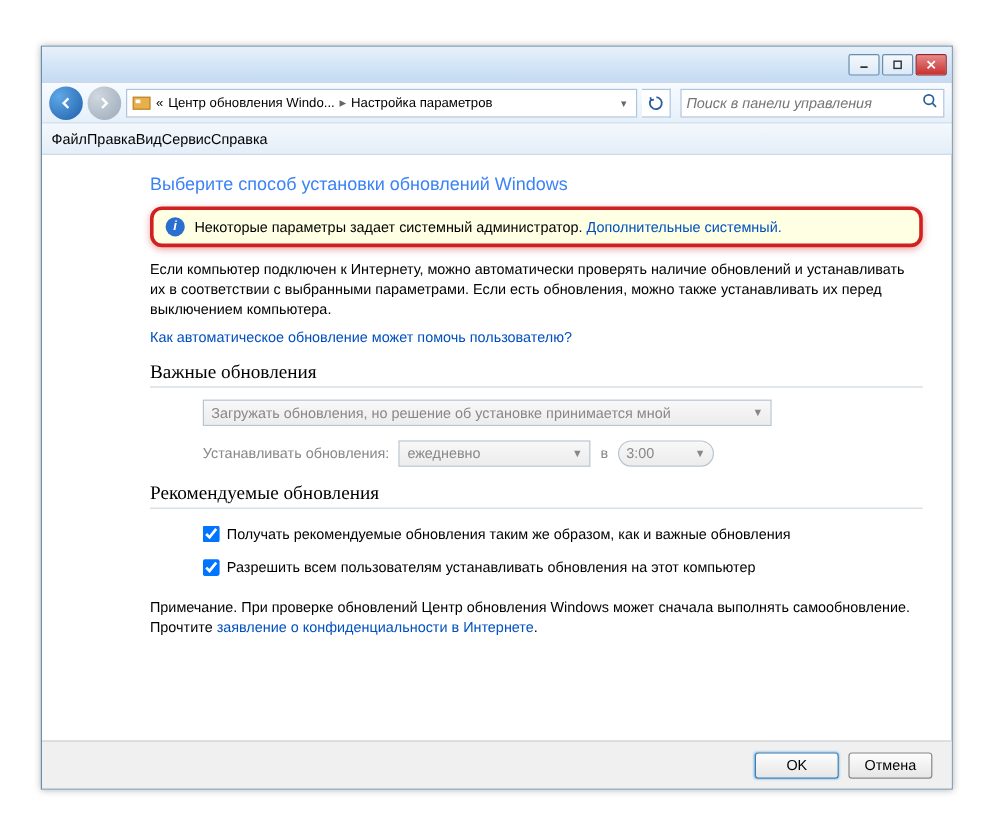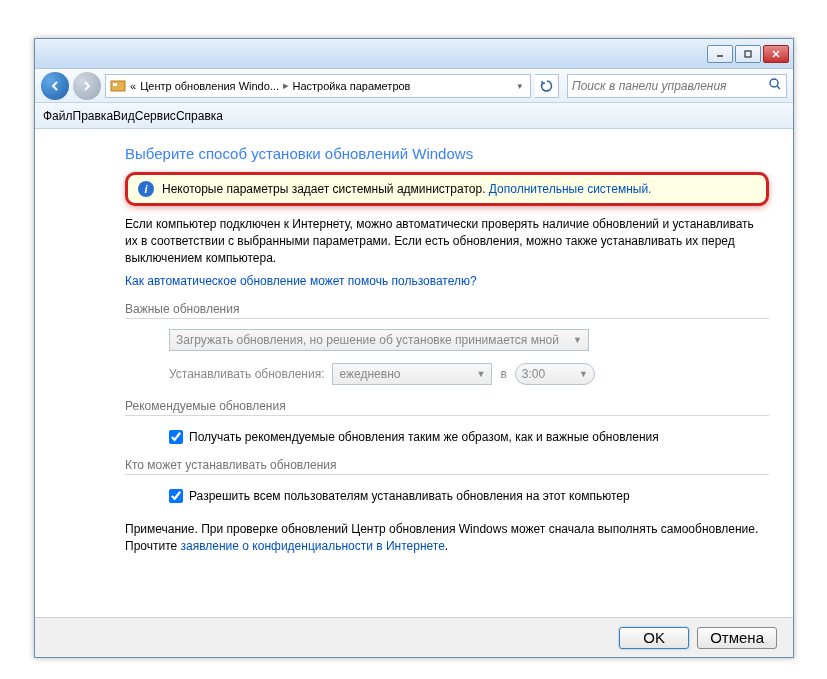--- a/index.html
+++ b/index.html
@@ -23,33 +23,33 @@
 .menubar div { cursor: pointer; }
 .content { padding: 16px 24px 0 90px; height: 490px; overflow: hidden; }
 .page-title { color: #3b82f6; font-size: 15px; font-weight: normal; margin-bottom: 10px; }
 .infobar-wrap { margin: 0 0 10px 0; }
 .infobar { border: 3px solid #d02020; border-radius: 10px; background: #feffe3; padding: 6px 10px; display: flex; align-items: center; gap: 8px; box-shadow: 0 2px 6px rgba(208,32,32,.4); }
 .infobar .iicon { width: 16px; height: 16px; border-radius: 50%; background: #2a6fd0; color: #fff; font-size: 11px; font-weight: bold; display: flex; align-items: center; justify-content: center; font-style: italic; }
 .infobar .itext { font-size: 12px; }
 .infobar a { color: #0050c0; text-decoration: none; }
 .desc { font-size: 12px; line-height: 1.4; margin-bottom: 8px; }
 a.link { color: #0050c0; text-decoration: none; }
-.section-label { color: #737373; font-size: 12px; margin-top: 14px; border-bottom: 1px solid #d0d8e0; padding-bottom: 2px; }
+.section-label { color: #000000; font-size: 16px; margin-top: 14px; border-bottom: 1px solid #d0d8e0; padding-bottom: 2px; font-family: Liberation Serif, serif; }
 .section-body { padding: 10px 0 0 44px; }
 .combo { height: 22px; border: 1px solid #b8c4d0; background: linear-gradient(#f8f8f8, #ececec); font-size: 12px; padding: 0 24px 0 6px; color: #888; position: relative; display: inline-flex; align-items: center; }
 .combo .arr { position: absolute; right: 6px; color: #888; font-size: 9px; }
-.combo.wide { width: 420px; text-align: right; }
+.combo.wide { width: 474px; text-align: right; }
 .combo.med { width: 160px; }
 .combo.small { width: 80px; border-radius: 11px; }
 .sched-row { margin-top: 12px; display: flex; align-items: center; gap: 8px; color: #888; font-size: 12px; }
 .cb-row { display: flex; align-items: center; gap: 6px; font-size: 12px; margin-top: 4px; }
 .cb-row input[type=checkbox] { width: 14px; height: 14px; }
 .note { font-size: 12px; margin-top: 18px; line-height: 1.4; }
 .buttonbar { position: absolute; bottom: 0; left: 0; right: 0; height: 40px; background: #f0f0f0; border-top: 1px solid #d0d0d0; display: flex; justify-content: flex-end; align-items: center; padding: 0 16px; gap: 8px; }
-.btn { min-width: 70px; height: 22px; border: 1px solid #888; border-radius: 3px; background: linear-gradient(#fdfdfd, #e6e6e6); font-size: 15px; cursor: pointer; padding: 0 12px; }
+.btn { min-width: 70px; height: 22px; border: 1px solid #888; border-radius: 3px; background: linear-gradient(#fdfdfd, #e6e6e6); font-size: 12px; cursor: pointer; padding: 0 12px; }
 .btn.default { border: 1px solid #3c7fb1; box-shadow: 0 0 2px #5fa8e8; }
 .bc-drop { font-size: 9px; color: #666; padding: 0 4px; }
 </style>
 </head>
 <body>
 
 <div class="window">
 
   <div class="titlebar">
     <div class="winbtn">
@@ -154,21 +154,20 @@
     </div>
 
     <div class="section-label">Рекомендуемые обновления</div>
     <div class="section-body">
       <label class="cb-row">
         <input type="checkbox" checked="" style="">
         <span>Получать рекомендуемые обновления таким же образом, как и важные обновления</span>
       </label>
     </div>
 
-    <div class="section-label">Кто может устанавливать обновления</div>
     <div class="section-body">
       <label class="cb-row">
         <input type="checkbox" checked="" style="">
         <span>Разрешить всем пользователям устанавливать обновления на этот компьютер</span>
       </label>
     </div>
 
     <p class="note">
       <span>Примечание. При проверке обновлений Центр обновления Windows может сначала выполнять самообновление. Прочтите </span><a href="#" class="link">заявление о конфиденциальности в Интернете</a><span>.</span>
     </p>

